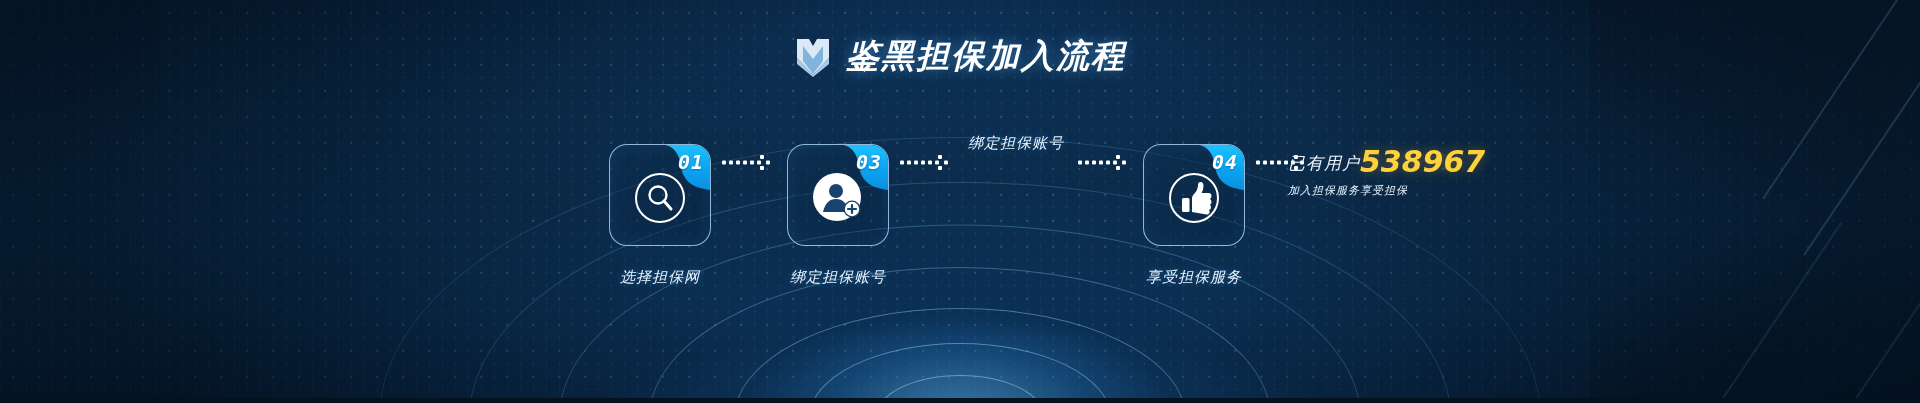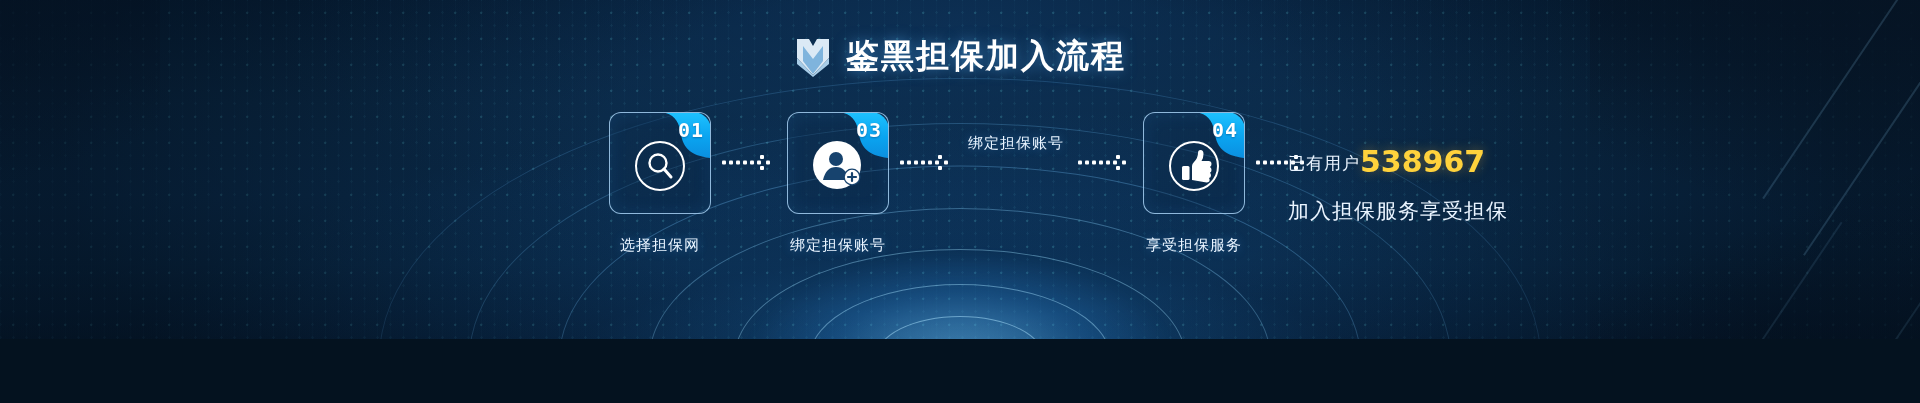--- a/index.html
+++ b/index.html
@@ -1,23 +1,24 @@
 <!DOCTYPE html>
 <html><head>
 <meta charset="utf-8">
 <style>
   html,body{margin:0;padding:0;background:#04121f;}
   body{font-family:"Liberation Sans","DejaVu Sans",sans-serif;}
 
   .stage{
-    position:relative;width:1920px;height:339px;overflow:hidden;
+    position:relative;width:1920px;height:398px;overflow:hidden;
     background:
       radial-gradient(1200px 420px at 50% 118%, rgba(36,132,214,0.55) 0%, rgba(18,74,134,0.28) 35%, rgba(8,32,58,0.0) 70%),
       radial-gradient(900px 300px at 50% 8%, rgba(14,52,92,0.75) 0%, rgba(8,30,55,0.0) 75%),
       linear-gradient(180deg,#072039 0%,#0a2844 30%,#0a2a49 58%,#092743 78%,#061c32 100%);
+    font-style: italic;
   }
 
   
   .dots{
     position:absolute;inset:0;
     background-image:
       radial-gradient(circle, rgba(86,186,200,0.22) 1.2px, rgba(0,0,0,0) 1.6px),
       radial-gradient(circle, rgba(70,150,175,0.13) 1px, rgba(0,0,0,0) 1.5px);
     background-size:26px 26px, 13px 13px;
     background-position:0 0, 7px 6px;
@@ -79,26 +80,26 @@
     text-shadow:0 0 14px rgba(90,180,255,0.55);white-space:nowrap;
   }
 
   
   .flow{
     position:absolute;left:0;right:0;top:112px;
     display:flex;align-items:flex-start;justify-content:center;
   }
   .step{width:112px;display:flex;flex-direction:column;align-items:center;}
   .card{
-    position:relative;width:100px;height:100px;border-radius:12px;
+    position:relative;width:100px;height:100px;border-radius:18px;
     border:1px solid rgba(178,220,255,0.80);
     background:linear-gradient(150deg, rgba(14,48,82,0.45) 0%, rgba(9,34,62,0.30) 100%);
     box-shadow:inset 0 0 18px rgba(60,140,220,0.12);
     overflow:hidden;
-    display:flex;align-items:center;justify-content:center;
+    display:flex;align-items:center;justify-content:center;margin-top:32px;
   }
   .ribbon{
     position:absolute;right:-1px;top:-1px;width:62px;height:46px;
     overflow:hidden;
   }
   .ribbon-shape{
     position:absolute;right:0;top:0;width:62px;height:46px;
     background:linear-gradient(180deg,#1ec2ff 0%,#0aa4f0 55%,#0b8fe0 100%);
     border-top-right-radius:18px;
     clip-path:path("M 62 0 L 12 0 C 26 2 30 10 32 22 C 34 36 42 44 62 46 Z");
@@ -127,21 +128,21 @@
     line-height:1.35;
   }
   .info-line1{white-space:nowrap;}
   .info-label{color:#eaf4ff;font-size:17px;letter-spacing:1px;}
   .info-count{
     color:#ffd23c;font-size:30px;font-weight:bold;letter-spacing:0px;
     font-family:"DejaVu Sans","Liberation Sans",sans-serif;
     text-shadow:0 0 12px rgba(255,190,50,0.35);
     vertical-align:-3px;
   }
-  .info-line2{color:#eaf4ff;font-size:21px;letter-spacing:1px;white-space:nowrap;margin-top:14px;}
+  .info-line2{color:#eaf4ff;font-size:11px;letter-spacing:1px;white-space:nowrap;margin-top:0;}
 </style>
 </head>
 <body>
 
 <div class="stage">
 
   <div class="dots"></div>
   <div class="dots2"></div>
 
   <div class="radar">

